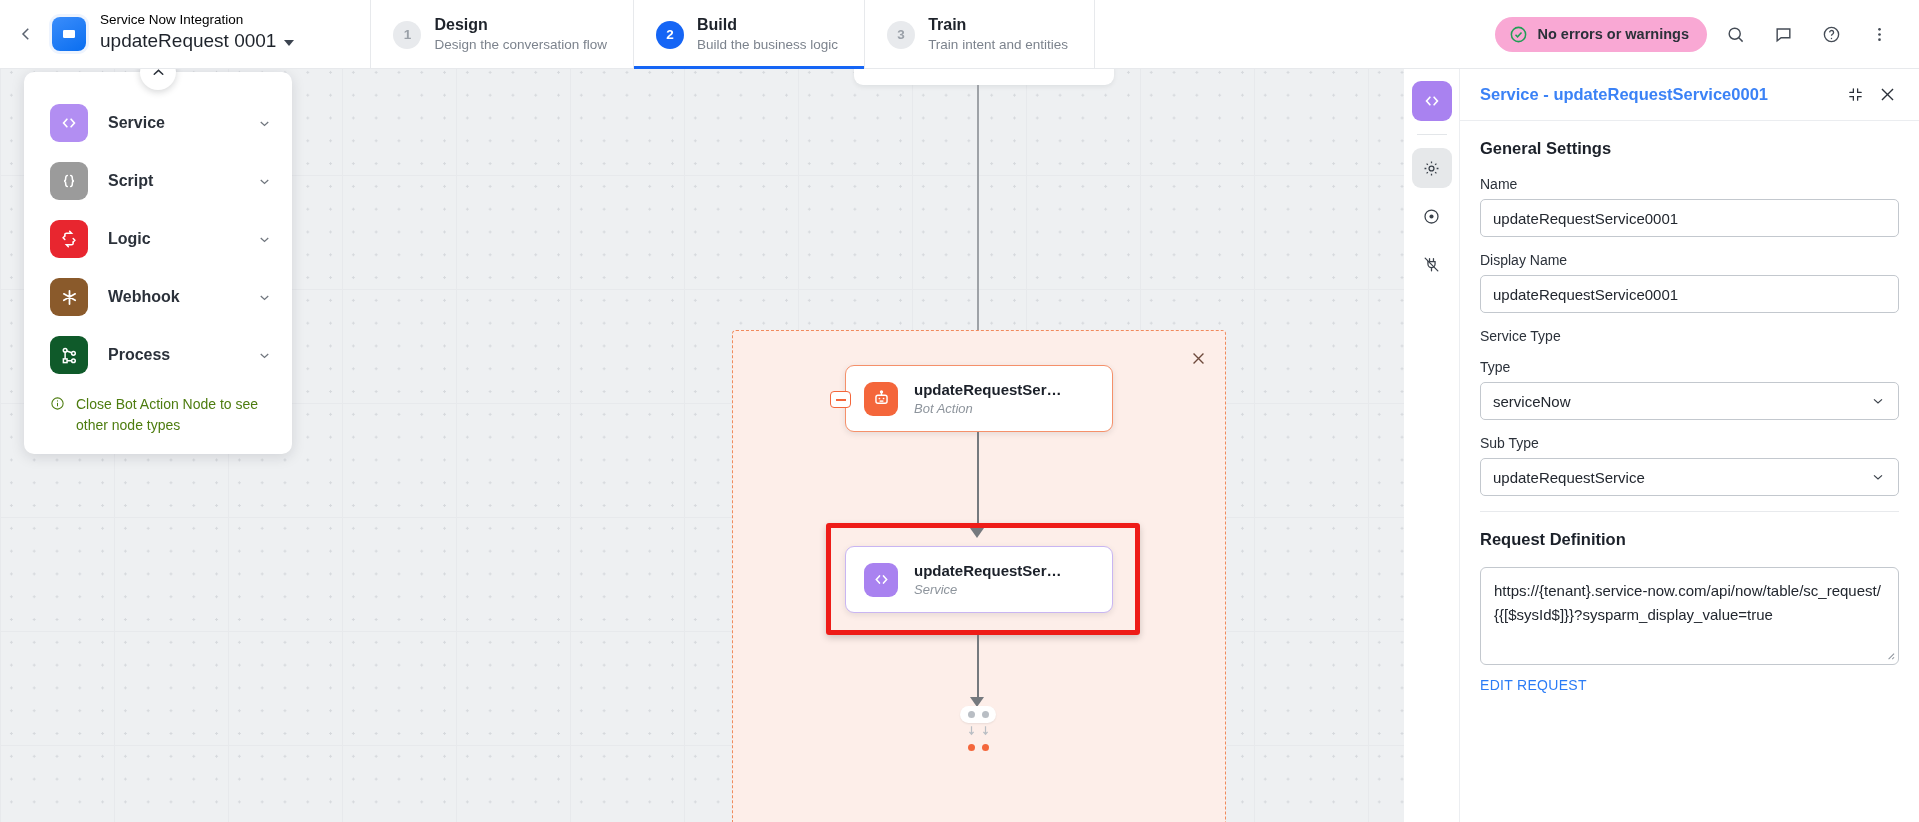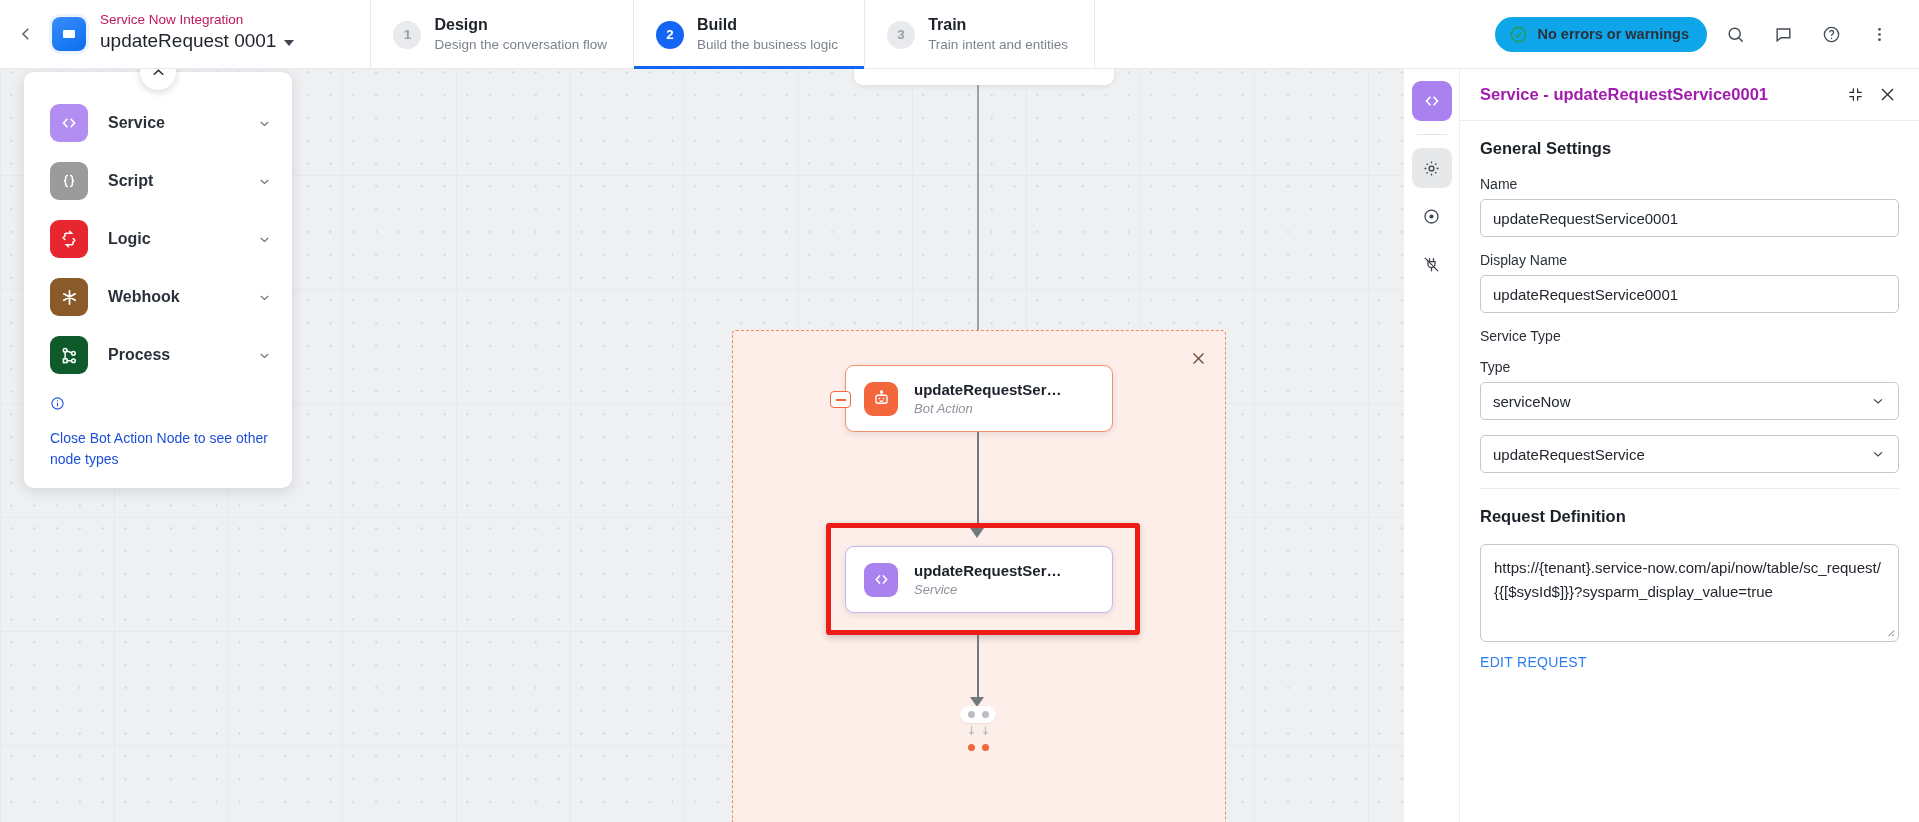--- a/index.html
+++ b/index.html
@@ -21,21 +21,21 @@
     width: 52px; display: flex; align-items: center; justify-content: center;
     color: #5b6370; cursor: pointer;
   }
   .tb-appicon {
     width: 34px; height: 34px; border-radius: 8px; margin-top: 17px;
     background: linear-gradient(150deg,#3b8dfb,#0a6ef0);
     display: flex; align-items: center; justify-content: center;
     box-shadow: 0 0 0 3px #eef4fe;
   }
   .tb-titles { margin-left: 14px; padding-top: 11px; }
-  .tb-sub { font-size: 13.5px; color: #be185d; line-height: 18px; }
+  .tb-sub { font-size: 13.5px; color: #000000; line-height: 18px; }
   .tb-title {
     font-size: 19px; color: #1e232b; line-height: 24px;
     display: flex; align-items: center; gap: 8px; cursor: pointer;
   }
   .caret-dn {
     width: 0; height: 0; border-left: 5px solid transparent;
     border-right: 5px solid transparent; border-top: 6px solid #3c4450;
     margin-top: 4px;
   }
 
@@ -59,21 +59,21 @@
   }
   .step-label { font-size: 16px; font-weight: bold; color: #1e232b; line-height: 20px; }
   .step-desc { font-size: 13.5px; color: #7c838d; line-height: 18px; margin-top: 1px; }
 
   .tb-right {
     margin-left: auto; display: flex; align-items: center;
     gap: 8px; padding-right: 20px;
   }
   .status-pill {
     display: flex; align-items: center; gap: 10px;
-    background: #0ea5e9; border-radius: 20px;
+    background: #f9a8d4; border-radius: 20px;
     padding: 8px 18px 8px 14px; cursor: pointer;
   }
   .status-pill .txt { font-size: 14.5px; color: #2b313a; font-weight: bold; }
   .icon-btn {
     width: 40px; height: 40px; border-radius: 50%;
     display: flex; align-items: center; justify-content: center;
     color: #444b55; cursor: pointer;
   }
 
   
@@ -194,21 +194,21 @@
     padding: 10px 20px 10px 26px; cursor: pointer;
   }
   .pal-ico {
     width: 38px; height: 38px; border-radius: 9px; flex: none;
     display: flex; align-items: center; justify-content: center; color: #fff;
   }
   .pal-label { font-size: 16px; font-weight: bold; color: #2b313a; flex: 1; }
   .chev { color: #70767e; display: flex; }
   .pal-note {
     display: flex; gap: 11px; padding: 10px 22px 4px 26px;
-    color: #1d4ed8; font-size: 14px; line-height: 21px; flex-direction: column;
+    color: #4d7c0f; font-size: 14px; line-height: 21px;
   }
   .pal-note .i { flex: none; margin-top: 2px; }
 
   
   .rail {
     position: absolute; left: 1404px; top: 69px; width: 56px; height: 753px;
     background: #fff; border-right: 1px solid #eceef1;
     display: flex; flex-direction: column; align-items: center;
     padding-top: 12px; gap: 8px; z-index: 25;
   }
@@ -222,21 +222,21 @@
   .rail-sep { width: 30px; height: 1px; background: #e3e6e9; margin: 5px 0; }
 
   .panel {
     position: absolute; left: 1460px; top: 69px; width: 459px; height: 753px;
     background: #fff; z-index: 25; overflow: hidden;
   }
   .panel-head {
     height: 52px; display: flex; align-items: center;
     padding: 0 16px 0 20px; border-bottom: 1px solid #ebedf0;
   }
-  .panel-title { font-size: 16.5px; font-weight: bold; color: #a21caf; flex: 1; }
+  .panel-title { font-size: 16.5px; font-weight: bold; color: #3b82f6; flex: 1; }
   .panel-head .icon-btn { width: 32px; height: 32px; }
   .panel-body { padding: 18px 20px 0; }
   .sec-title { font-size: 16.5px; font-weight: bold; color: #1b2029; margin-bottom: 18px; }
   .fld { margin-bottom: 15px; }
   .fld-label { font-size: 14px; color: #2b313a; margin-bottom: 7px; }
   .fld-box {
     height: 38px; border: 1px solid #c3c8ce; border-radius: 5px;
     display: flex; align-items: center; padding: 0 12px;
     font-size: 15px; color: #22272f; background: #fff; cursor: text;
   }
@@ -584,20 +584,21 @@
           <span class="val">serviceNow</span>
           <span class="chev">
             <svg width="16" height="16" viewBox="0 0 24 24" fill="none" stroke="currentColor" stroke-width="1.8">
                 <path d="M6 9.5l6 5.5 6-5.5"></path>
               </svg>
             </span>
         </div>
       </div>
 
       <div class="fld">
+        <div class="fld-label">Sub Type</div>
         <div class="fld-box sel">
           <span class="val">updateRequestService</span>
           <span class="chev">
             <svg width="16" height="16" viewBox="0 0 24 24" fill="none" stroke="currentColor" stroke-width="1.8">
                 <path d="M6 9.5l6 5.5 6-5.5"></path>
               </svg>
             </span>
         </div>
       </div>
 

